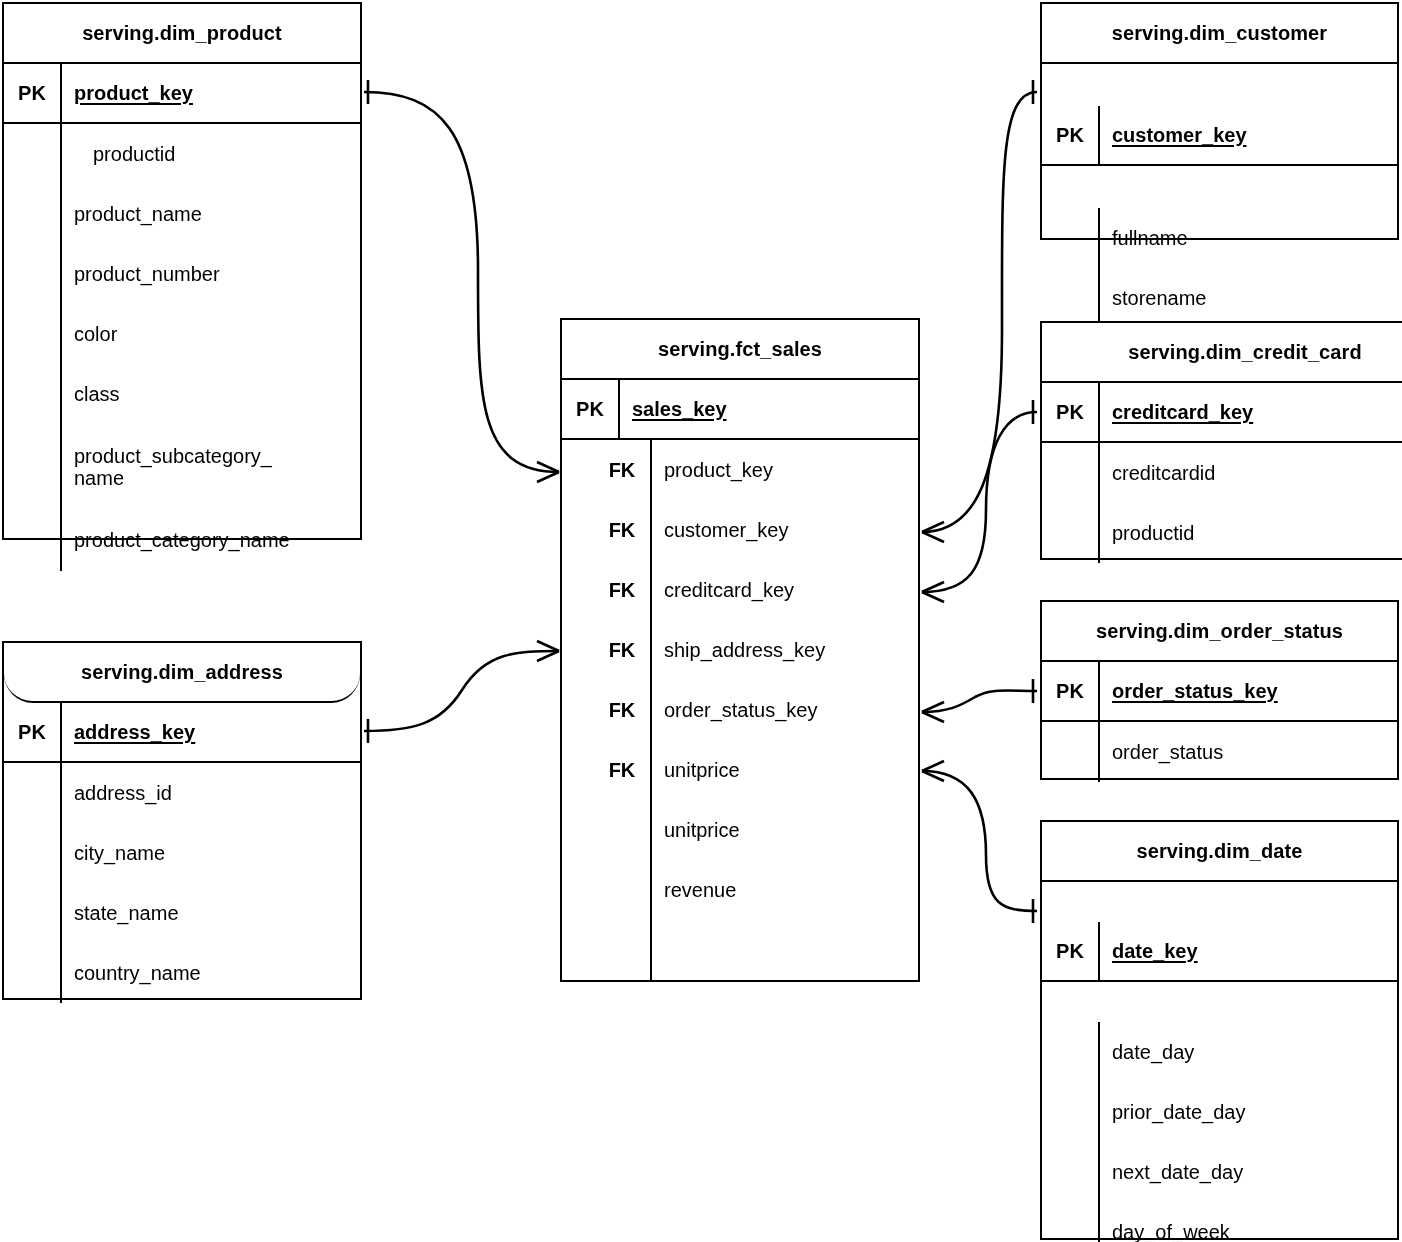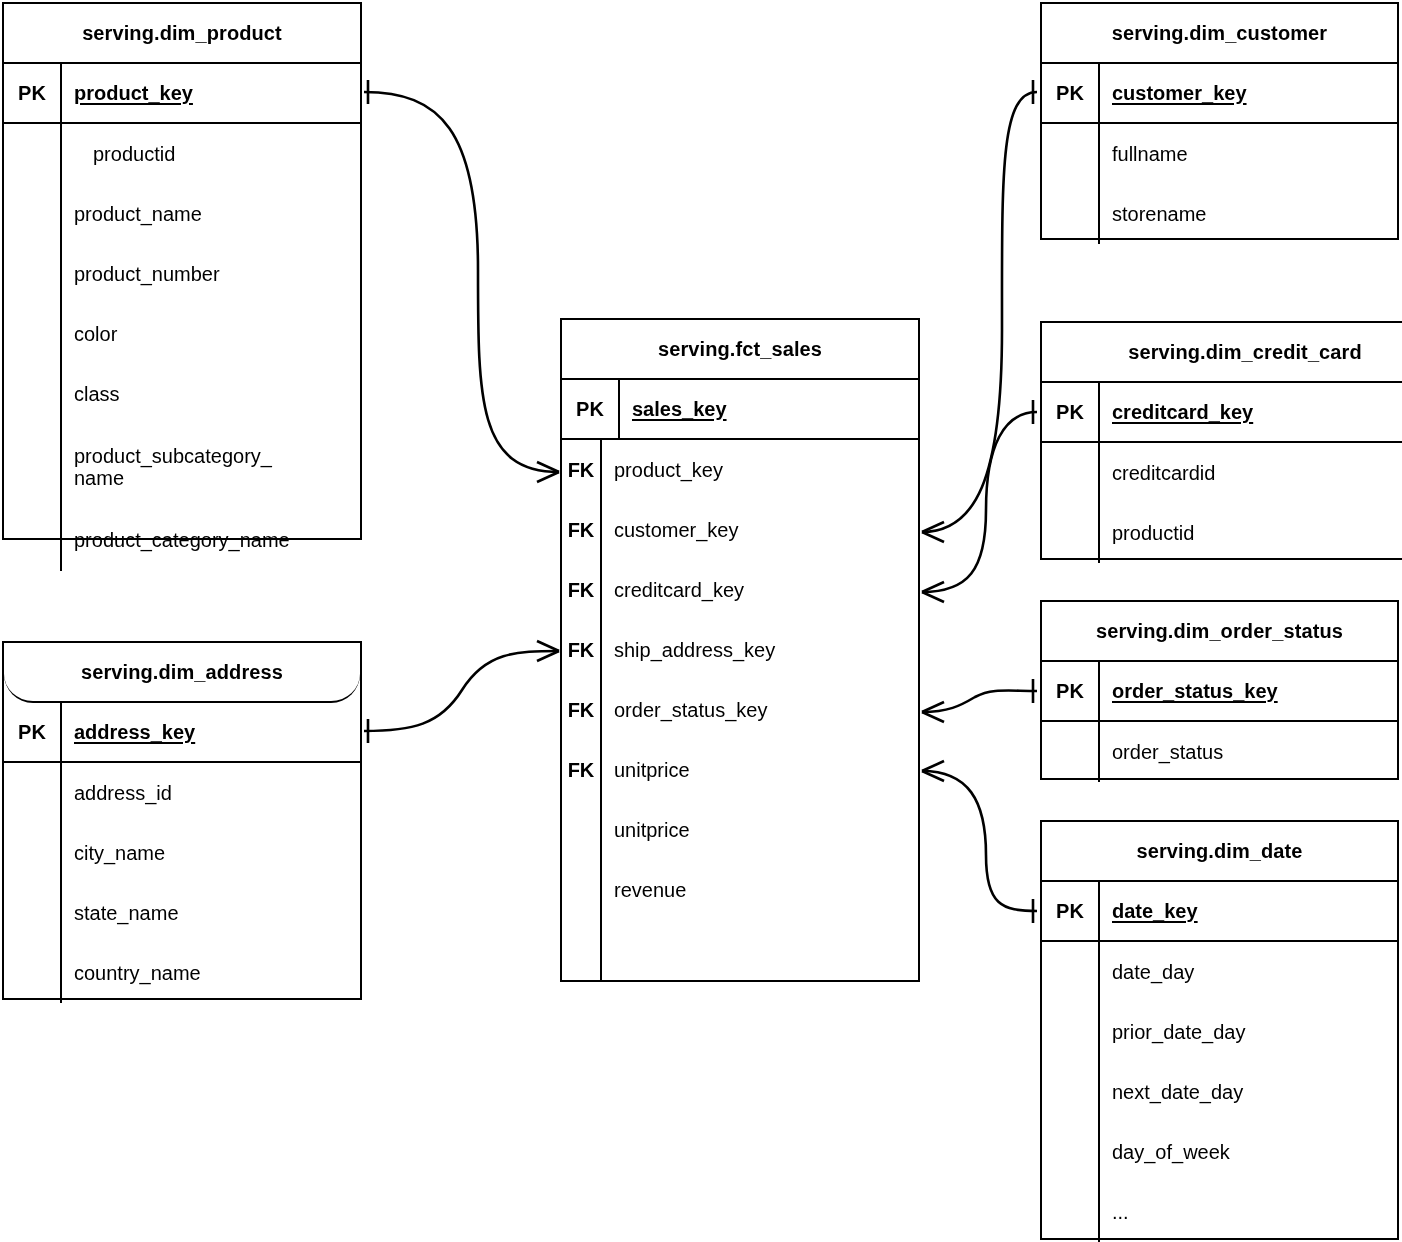--- a/index.html
+++ b/index.html
@@ -208,21 +208,21 @@
     <div class="entity-title" style="height:60px;">serving.fct_sales</div>
     <div class="pk-row" style="height:60px;">
       <div class="keycol" style="width:58px;">
         <div class="keycell" style="height:100%;">PK</div>
       </div>
       <div class="namecol">
         <div class="namecell pk-name" style="height:100%;">sales_key</div>
       </div>
     </div>
     <div class="attrs">
-      <div class="keycol" style="width:40px;">
+      <div class="keycol" style="width:58px;margin-left:32px;">
         <div class="keycell" style="height:60px;">FK</div>
         <div class="keycell" style="height:60px;">FK</div>
         <div class="keycell" style="height:60px;">FK</div>
         <div class="keycell" style="height:60px;">FK</div>
         <div class="keycell" style="height:60px;">FK</div>
         <div class="keycell" style="height:60px;">FK</div>
         <div class="keycell blank" style="height:60px;"></div>
         <div class="keycell blank" style="height:60px;"></div>
         <div class="keycell blank" style="height:60px;"></div>
       </div>
@@ -232,21 +232,21 @@
         <div class="namecell" style="height:60px;">creditcard_key</div>
         <div class="namecell" style="height:60px;">ship_address_key</div>
         <div class="namecell" style="height:60px;">order_status_key</div>
         <div class="namecell" style="height:60px;">unitprice</div>
         <div class="namecell" style="height:60px;">unitprice</div>
         <div class="namecell" style="height:60px;">revenue</div>
       </div>
     </div>
   </div>
 
-  <div class="entity" style="left:1040px; top:2px; width:359px; height:238px;">
+  <div class="entity" style="left:1040px; top:2px; width:359px; height:238px;gap:42px;">
     <div class="entity-title" style="height:60px;">serving.dim_customer</div>
     <div class="pk-row" style="height:60px;">
       <div class="keycol" style="width:58px;">
         <div class="keycell" style="height:100%;">PK</div>
       </div>
       <div class="namecol">
         <div class="namecell pk-name" style="height:100%;">customer_key</div>
       </div>
     </div>
     <div class="attrs">
@@ -296,21 +296,21 @@
     <div class="attrs">
       <div class="keycol" style="width:58px;">
         <div class="keycell blank" style="height:60px;"></div>
       </div>
       <div class="namecol">
         <div class="namecell" style="height:60px;">order_status</div>
       </div>
     </div>
   </div>
 
-  <div class="entity" style="left:1040px; top:820px; width:359px; height:420px;">
+  <div class="entity" style="left:1040px; top:820px; width:359px; height:420px;gap:40px;">
     <div class="entity-title" style="height:60px;">serving.dim_date</div>
     <div class="pk-row" style="height:60px;">
       <div class="keycol" style="width:58px;">
         <div class="keycell" style="height:100%;">PK</div>
       </div>
       <div class="namecol">
         <div class="namecell pk-name" style="height:100%;">date_key</div>
       </div>
     </div>
     <div class="attrs">

